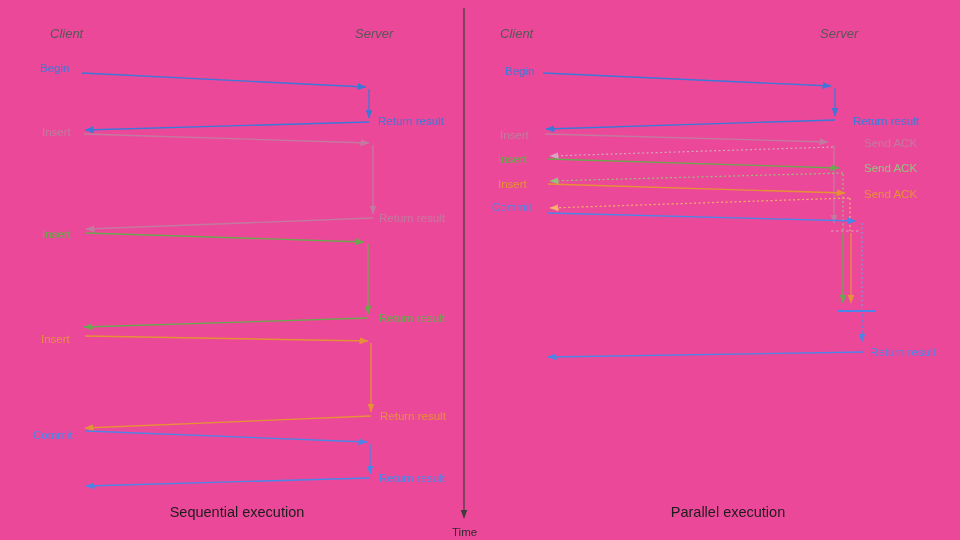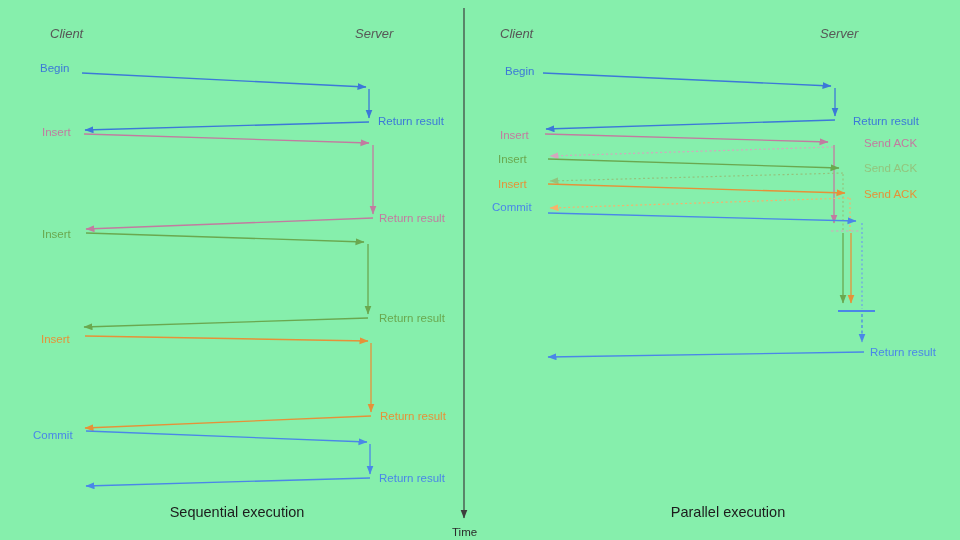--- a/index.html
+++ b/index.html
@@ -1,17 +1,17 @@
 <!DOCTYPE html>
 <html><head>
 <meta charset="utf-8">
 <style>
   html,body{margin:0;padding:0;background:#ffffff;}
   .stage{
-    position:relative;width:960px;height:540px;background:#86efac;overflow:hidden;
+    position:relative;width:960px;height:540px;background:#ec4899;overflow:hidden;
     font-family:"Liberation Sans",sans-serif;
   }
   svg{display:block;}
   text{font-family:"Liberation Sans",sans-serif;}
   .op-label{font-size:11.5px;}
   .resp-label{font-size:11.5px;}
   .hdr{font-size:13px;font-style:italic;fill:#575757;}
   .title{font-size:14.5px;fill:#1c1c1c;}
   .time-label{font-size:11.5px;fill:#2b2b2b;}
 </style>

